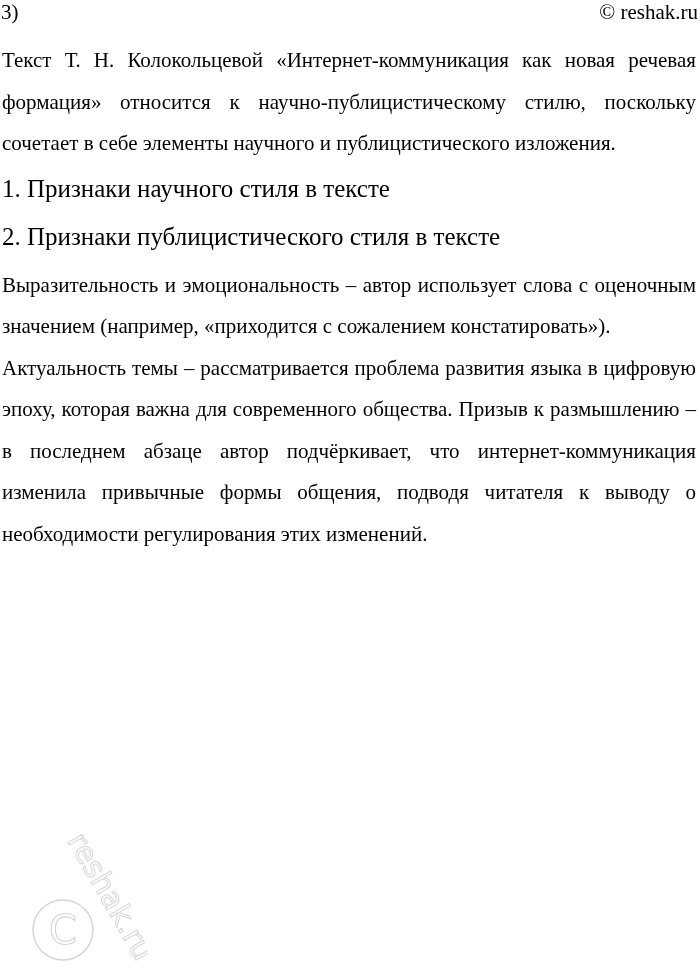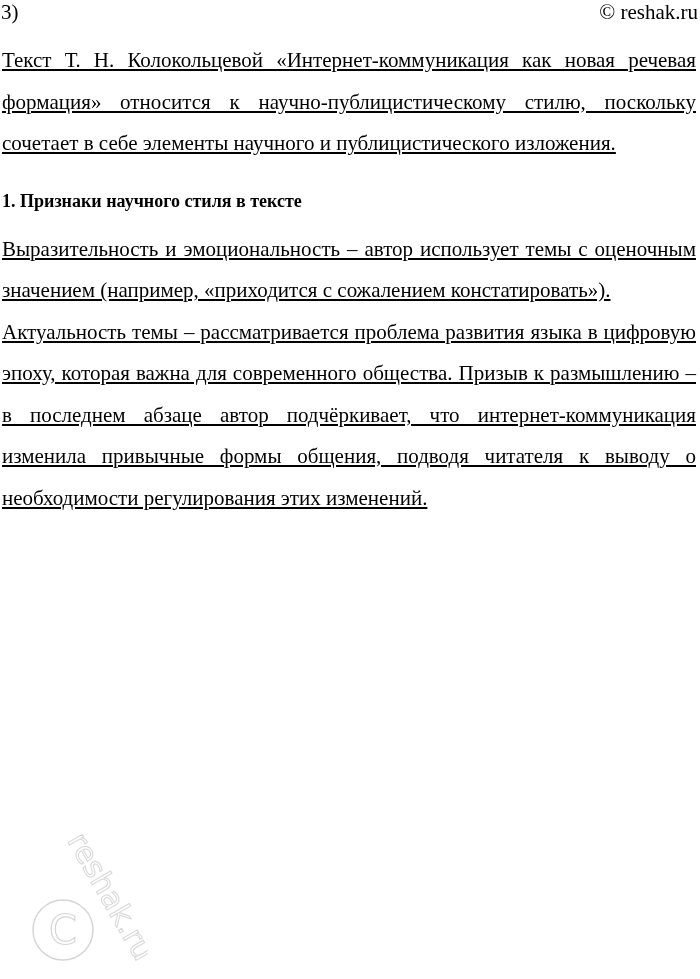--- a/index.html
+++ b/index.html
@@ -46,26 +46,25 @@
       left: 2px;
       top: 40px;
       width: 694px;
       font-size: 21px;
       line-height: 41.5px;
     }
     .para {
       margin: 0;
       text-align: justify;
       text-align-last: left;
-      text-decoration: underline;
     }
     .heading {
-      margin: 16px 0 8px 0;
-      font-weight: bold;
-      font-size: 18px;
+      margin: 4px 0 8px 0;
+      font-weight: normal;
+      font-size: 25px;
       line-height: 40px;
     }
     .watermark {
       position: absolute;
       left: 18px;
       top: 830px;
       width: 130px;
       height: 140px;
       pointer-events: none;
       opacity: 0.35;
@@ -79,21 +78,22 @@
   <div class="header">
     <span class="num">3)</span>
     <span class="copyright">© reshak.ru</span>
   </div>
 
   <div class="content">
     <p class="para">Текст Т. Н. Колокольцевой «Интернет-коммуникация как новая речевая формация» относится к научно-публицистическому стилю, поскольку сочетает в себе элементы научного и публицистического изложения.</p>
 
     <h2 class="heading">1. Признаки научного стиля в тексте</h2>
 
-    <p class="para">Выразительность и эмоциональность – автор использует темы с оценочным значением (например, «приходится с сожалением констатировать»).</p>
+    <h2 class="heading">2. Признаки публицистического стиля в тексте</h2>
+    <p class="para">Выразительность и эмоциональность – автор использует слова с оценочным значением (например, «приходится с сожалением констатировать»).</p>
     <p class="para">Актуальность темы – рассматривается проблема развития языка в цифровую эпоху, которая важна для современного общества. Призыв к размышлению – в последнем абзаце автор подчёркивает, что интернет-коммуникация изменила привычные формы общения, подводя читателя к выводу о необходимости регулирования этих изменений.</p>
   </div>
 
   <div class="watermark">
     <svg width="130" height="140" viewBox="0 0 130 140">
       <circle cx="45" cy="100" r="30" fill="none" stroke="#8a8a8a" stroke-width="1.5"></circle>
       <text x="45" y="114" font-size="40" text-anchor="middle" fill="none" stroke="#8a8a8a" stroke-width="1.2" font-family="DejaVu Sans, sans-serif">C</text>
       <text x="20" y="40" font-size="30" fill="none" stroke="#8a8a8a" stroke-width="1" font-family="DejaVu Sans, sans-serif" transform="rotate(60 60 50)">reshak.ru</text>
     </svg>
   </div>

